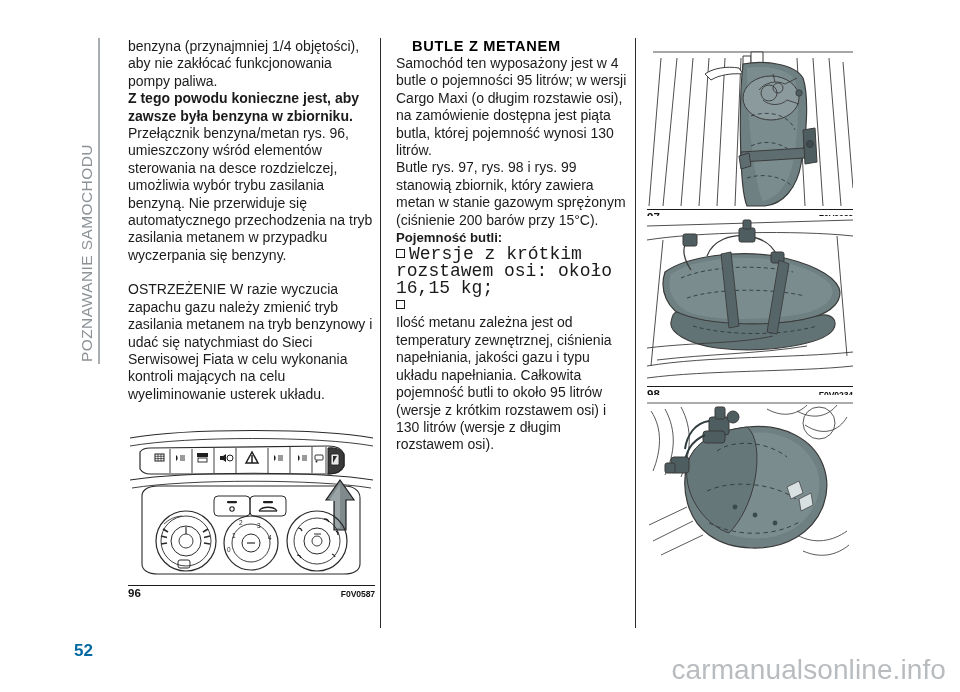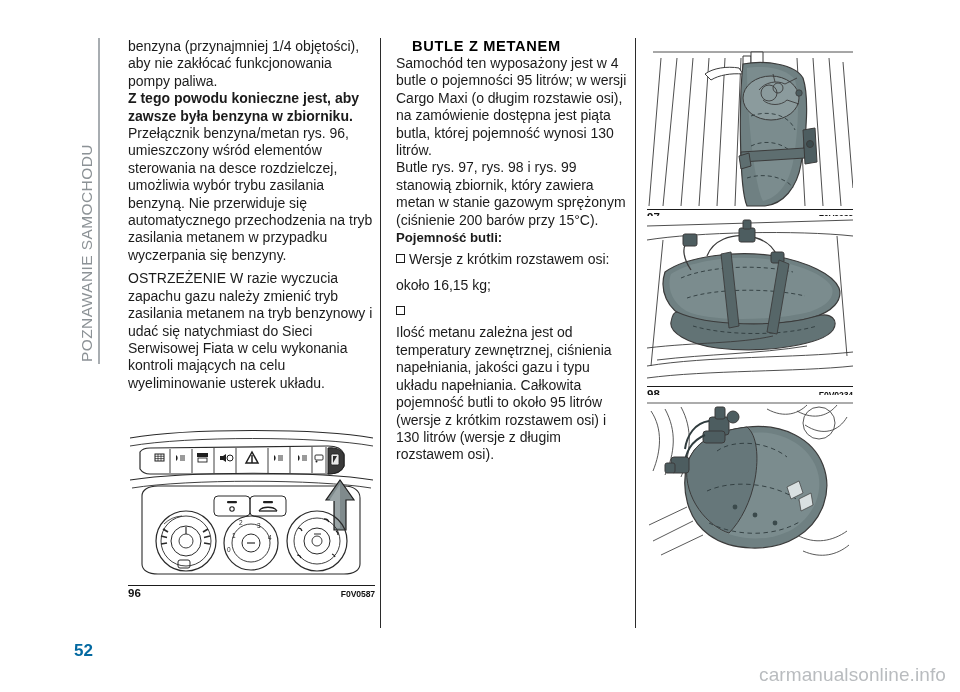--- a/index.html
+++ b/index.html
@@ -71,38 +71,39 @@
   .div-1 { left: 380px; }
   .div-2 { left: 635px; }
 
   
   p {
     margin: 0;
     font-size: 14px;
     line-height: 17.4px;
     color: #1b1b1b;
   }
-  p.gap { margin-top: 6px; }
+  p.gap { margin-top: 17px; }
   .bold { font-weight: bold; }
   h2.head {
     margin: 0 0 1px 16px;
     font-size: 14.6px;
     font-weight: bold;
     letter-spacing: 0.7px;
     color: #000;
   }
   .sub-bold {
     font-size: 13.2px;
     line-height: 17.4px;
     font-weight: bold;
   }
   .bullet-line {
-    font-size: 14px;
-    line-height: 26px;
+    font-size: 18px;
+    line-height: 17px;
     position: relative;
+    font-family: Liberation Mono, monospace;
   }
   .sq {
     display: inline-block;
     width: 7px;
     height: 7px;
     border: 1.4px solid #1b1b1b;
     background: #fff;
     margin-right: 4px;
     vertical-align: 1px;
   }
@@ -158,21 +159,21 @@
     font-size: 17px;
     font-weight: bold;
     color: #0369a1;
   }
 
   
   .watermark {
     position: absolute;
     right: 14px;
     bottom: 6px;
-    font-size: 19px;
+    font-size: 28px;
     color: #b9bcbf;
     letter-spacing: 0.1px;
   }
 
   svg { display: block; }
 </style>
 </head>
 <body>
 
 <div class="page">

